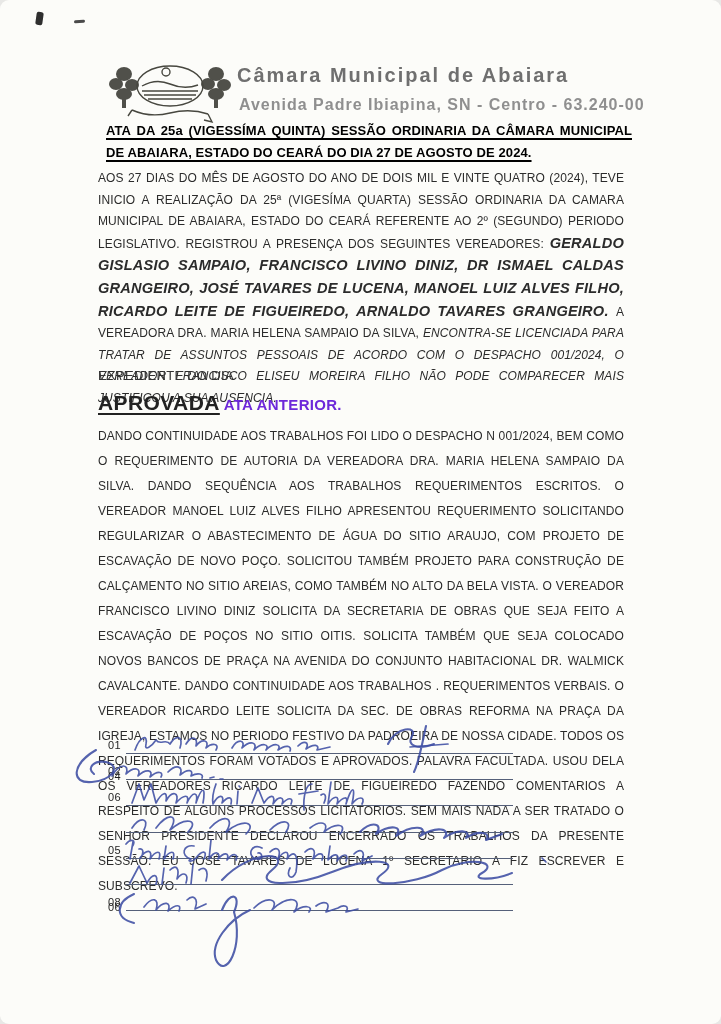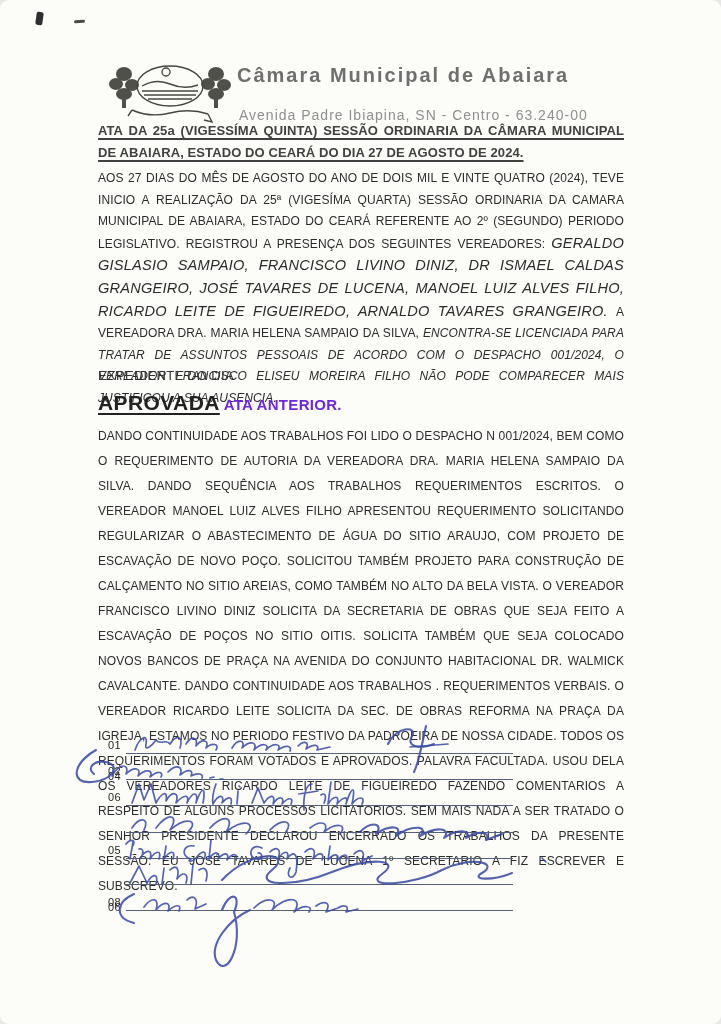--- a/index.html
+++ b/index.html
@@ -17,48 +17,48 @@
   .speck1{position:absolute;left:36px;top:12px;width:7px;height:13px;background:#2f2f2f;border-radius:2px;transform:rotate(8deg);}
   .speck2{position:absolute;left:74px;top:20px;width:11px;height:3px;background:#4a4a4a;border-radius:2px;transform:rotate(-4deg);}
 
   
   .logo{position:absolute;left:106px;top:58px;width:128px;height:66px;}
   .org-name{
     position:absolute;left:237px;top:64px;width:400px;
     font-size:20px;font-weight:bold;color:#6f6f6f;letter-spacing:2px;white-space:nowrap;
   }
   .org-addr{
-    position:absolute;left:239px;top:107px;
-    font-size:14px;color:#8f8f8f;letter-spacing:1px;white-space:nowrap;
+    position:absolute;left:239px;top:96px;
+    font-size:16px;color:#8f8f8f;letter-spacing:1px;white-space:nowrap;font-weight:bold;
   }
   .org-cnpj{
     position:absolute;left:239px;top:103px;
     font-size:10.5px;color:#8a8a8a;letter-spacing:1px;white-space:nowrap;
   }
 
   
   .doc-title{
-    position:absolute;left:98px;top:120px;width:526px;
-    font-size:13px;font-weight:bold;line-height:22px;color:#404040;
+    position:absolute;left:106px;top:120px;width:526px;
+    font-size:13px;font-weight:bold;line-height:22px;color:#000000;
     text-align:justify;
     text-decoration:underline;
     text-decoration-thickness:1.5px;
     text-underline-offset:3px;
     letter-spacing:0.1px;
   }
 
   
   .para{
     position:absolute;left:98px;width:526px;
     font-size:12px;line-height:21.6px;color:#2b2b2b;
     text-align:justify;letter-spacing:0.1px;
   }
   .p-open{top:168px;}
   .p-main{top:424px;line-height:25px;}
-  .seg-names{font-size:14.6px;font-weight:normal;font-style:italic;letter-spacing:0.2px;}
+  .seg-names{font-size:14.6px;font-weight:bold;font-style:italic;letter-spacing:0.2px;}
   .seg-italic{font-style:italic;}
 
   .expediente{
     position:absolute;left:98px;top:368px;
     font-size:13px;color:#333;letter-spacing:0.3px;
   }
   .approval{position:absolute;left:98px;top:391px;white-space:nowrap;}
   .approval .word{
     font-size:21px;font-weight:bold;color:#222;
     text-decoration:underline;text-decoration-thickness:1.5px;text-underline-offset:3px;

